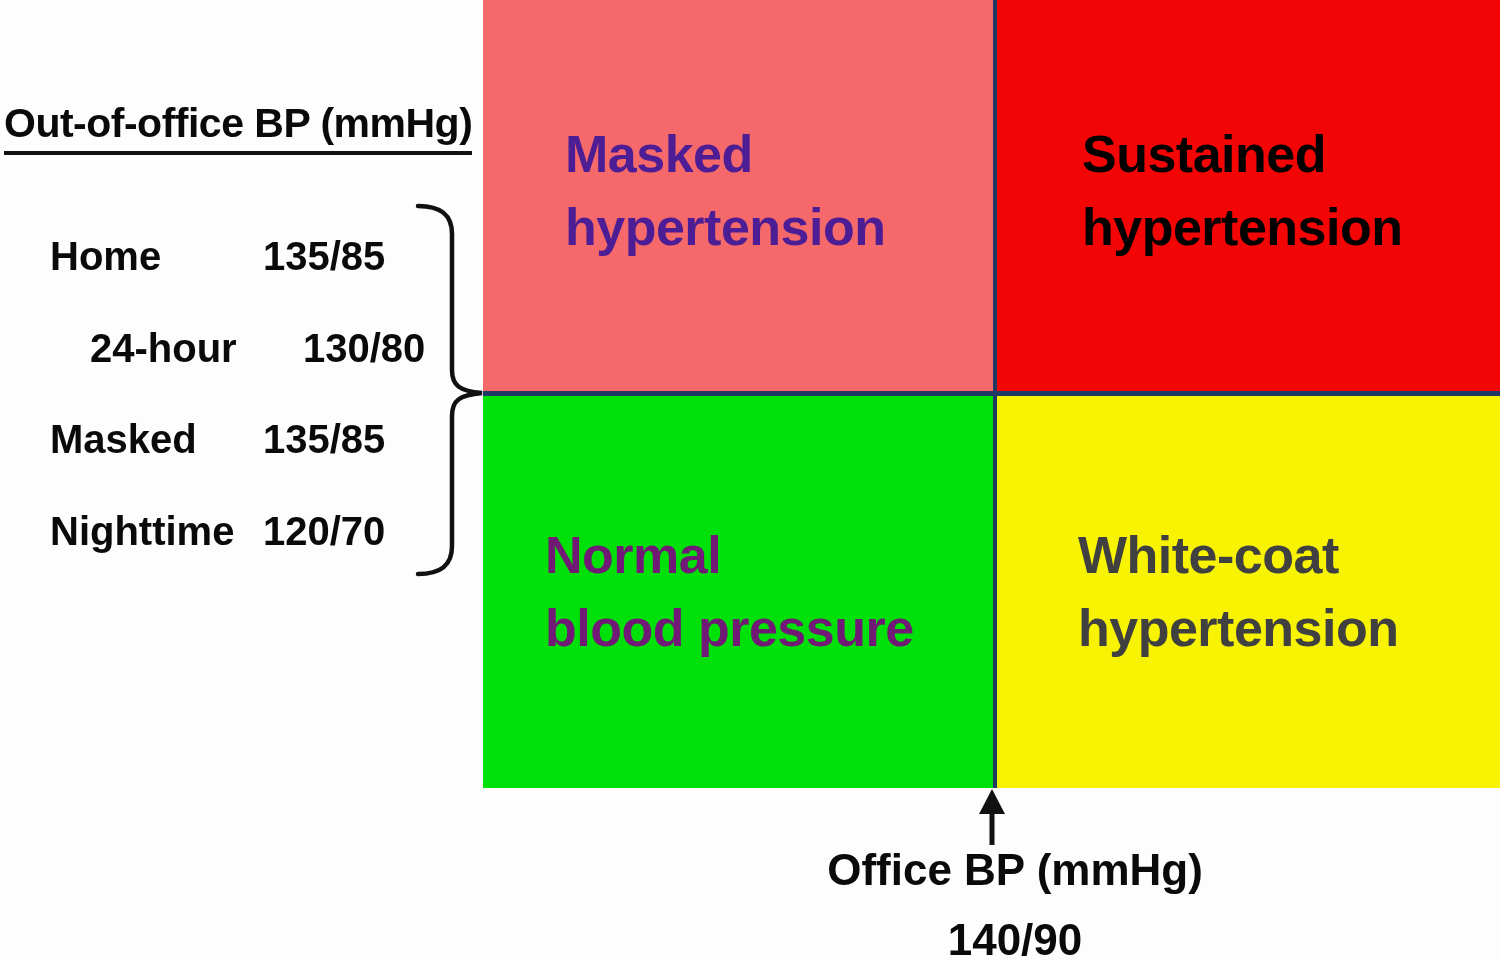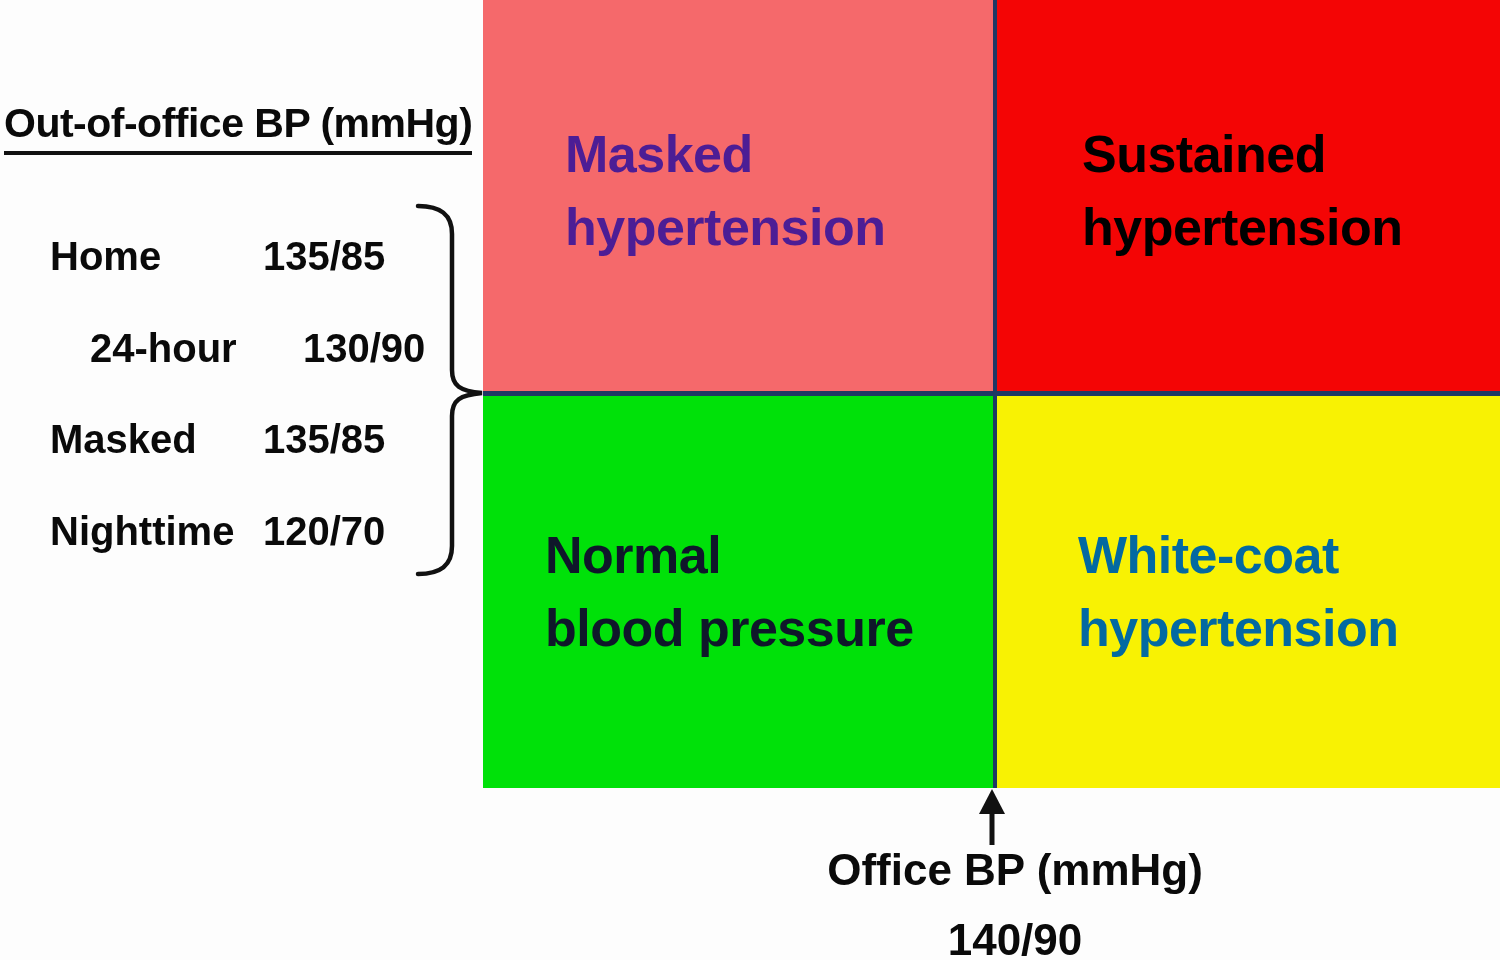--- a/index.html
+++ b/index.html
@@ -58,21 +58,21 @@
 <div id="stage">
 
   <div class="legend-title">Out-of-office BP (mmHg)</div>
 
   <div class="legend-row row-0">
     <span class="lab">Home</span>
     <span class="val">135/85</span>
   </div>
   <div class="legend-row row-1">
     <span class="lab">24-hour</span>
-    <span class="val">130/90</span>
+    <span class="val">130/80</span>
   </div>
   <div class="legend-row row-2">
     <span class="lab">Masked</span>
     <span class="val">135/85</span>
   </div>
   <div class="legend-row row-3">
     <span class="lab">Nighttime</span>
     <span class="val">120/70</span>
   </div>
 
@@ -90,28 +90,28 @@
     </div>
 
     <div class="cell cell-sustained" style="background-color: rgb(244, 5, 5);">
       <div class="q-label" style="color: #000000;">
         <div>Sustained</div>
         <div>hypertension</div>
       </div>
     </div>
 
     <div class="cell cell-normal" style="background-color: rgb(0, 225, 9);">
-      <div class="q-label" style="color: #0f172a;">
+      <div class="q-label" style="color: #701a75;">
         <div>Normal</div>
         <div>blood pressure</div>
       </div>
     </div>
 
     <div class="cell cell-whitecoat" style="background-color: rgb(248, 242, 3);">
-      <div class="q-label" style="color: #0369a1;">
+      <div class="q-label" style="color: #404040;">
         <div>White-coat</div>
         <div>hypertension</div>
       </div>
     </div>
 
     <div class="div-v" style="background-color: rgb(31, 56, 100);"></div>
     <div class="div-h" style="background-color: rgb(31, 56, 100);"></div>
   </div>
 
   <svg class="arrow-svg" viewBox="0 0 40 58">

